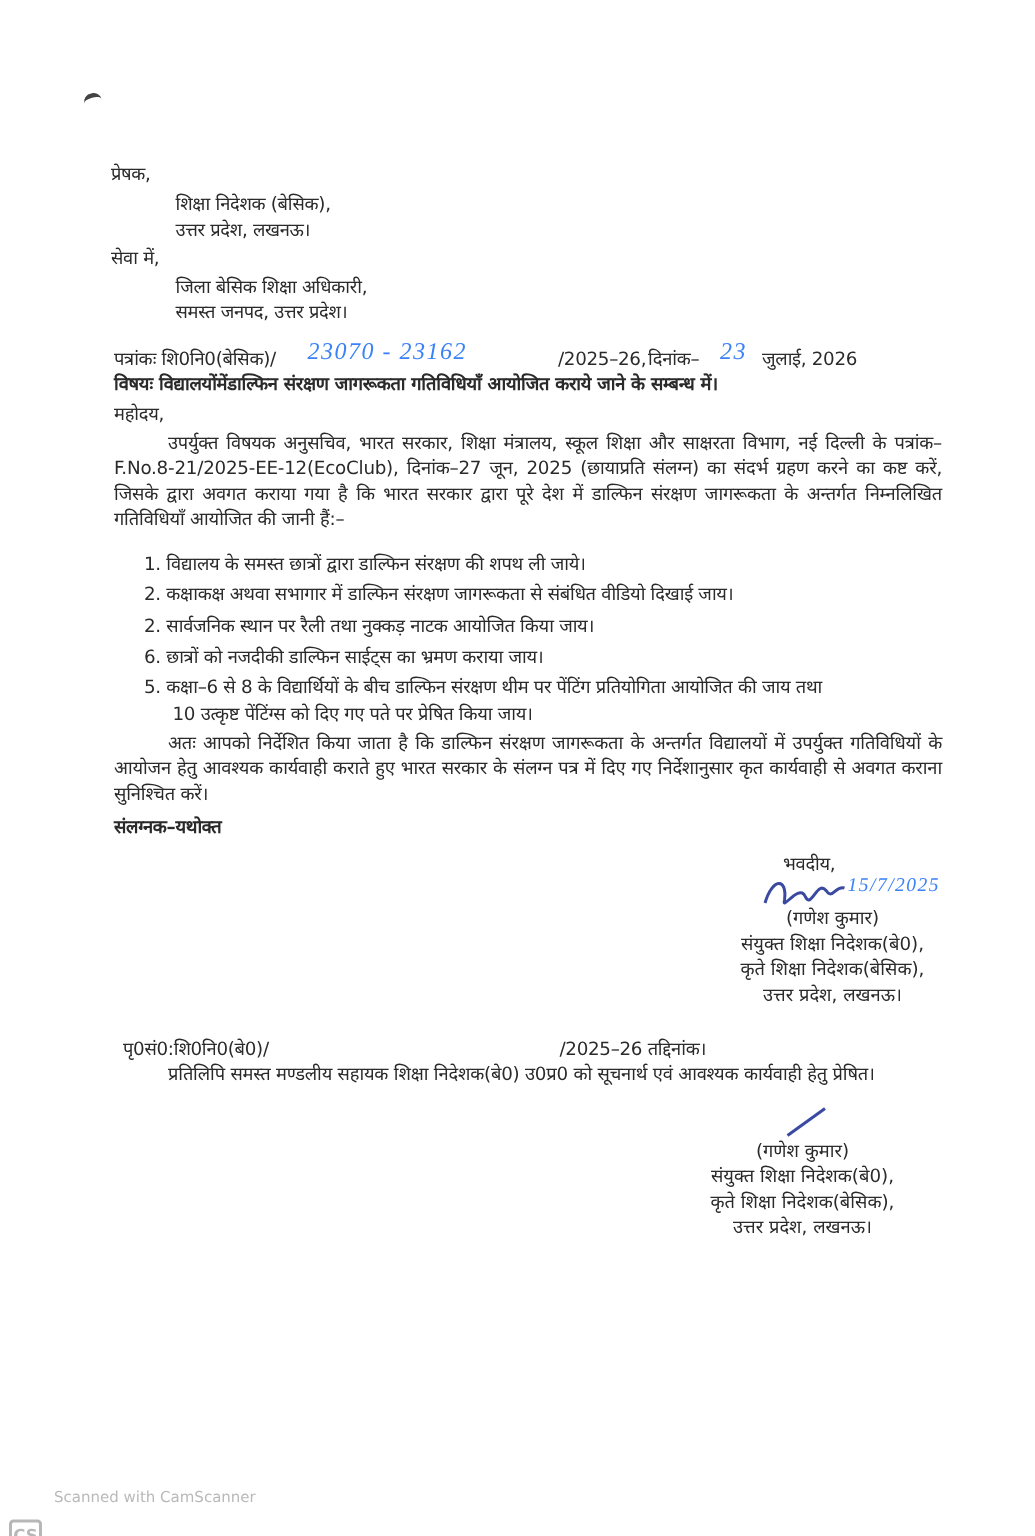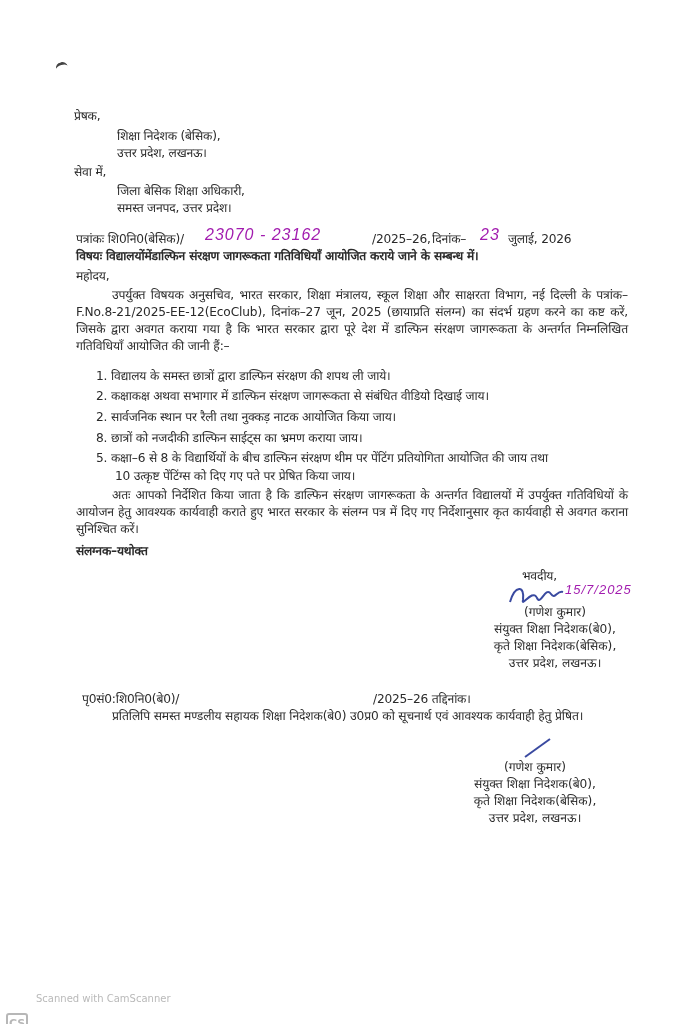--- a/index.html
+++ b/index.html
@@ -4,21 +4,21 @@
 <style>
   html, body { margin:0; padding:0; }
   body {
     width:690px; height:1024px; background:#ffffff; position:relative; overflow:hidden;
     font-family:"DejaVu Sans", sans-serif; color:#2a2a2a;
   }
   .abs { position:absolute; white-space:nowrap; }
   .t { font-size:12.2px; line-height:17px; letter-spacing:-0.2px; }
   .b { font-weight:bold; }
   .mark { left:56px; top:62px; width:12px; height:8px; border-top:3px solid #444; border-radius:50% 50% 0 0; transform:rotate(-15deg); }
-  .hand { font-family:Liberation Sans, sans-serif; color:#a21caf; font-style:italic; font-size:16px; letter-spacing:1px; }
+  .hand { font-family:Liberation Serif, serif; color:#3b82f6; font-style:italic; font-size:16px; letter-spacing:1px; }
   .para { position:absolute; font-size:12.2px; line-height:17px; text-align:justify; letter-spacing:-0.15px; }
   .sig { position:absolute; text-align:center; font-size:12.2px; line-height:17px; }
   .sigscribble { position:absolute; }
   .cs-logo {
     position:absolute; left:6px; top:993px; width:22px; height:20px; border:2px solid #b7b7b7; border-radius:3px;
     font-family:"DejaVu Sans", sans-serif; font-size:11px; font-weight:bold; color:#b7b7b7;
     text-align:center; line-height:18px; box-sizing:border-box; border-bottom-width:4px;margin-top:20px;
   }
   .cs-text { position:absolute; left:36px; top:993px; font-size:10px; color:#b9b9b9; font-family:"DejaVu Sans", sans-serif; }
 </style>
@@ -42,21 +42,21 @@
 <div class="abs t" style="left:508px;top:231px;">जुलाई, 2026</div>
 
 <div class="abs t b" style="left:76px;top:248px;">विषयः विद्यालयोंमेंडाल्फिन संरक्षण जागरूकता गतिविधियॉं आयोजित कराये जाने के सम्बन्ध में।</div>
 <div class="abs t" style="left:76px;top:268px;">महोदय,</div>
 
 <div class="para" style="left:76px;top:287px;width:552px;text-indent:36px;">उपर्युक्त विषयक अनुसचिव, भारत सरकार, शिक्षा मंत्रालय, स्कूल शिक्षा और साक्षरता विभाग, नई दिल्ली के पत्रांक–F.No.8-21/2025-EE-12(EcoClub), दिनांक–27 जून, 2025 (छायाप्रति संलग्न) का संदर्भ ग्रहण करने का कष्ट करें, जिसके द्वारा अवगत कराया गया है कि भारत सरकार द्वारा पूरे देश में डाल्फिन संरक्षण जागरूकता के अन्तर्गत निम्नलिखित गतिविधियाँ आयोजित की जानी हैं:–</div>
 
 <div class="abs t" style="left:96px;top:368px;">1. विद्यालय के समस्त छात्रों द्वारा डाल्फिन संरक्षण की शपथ ली जाये।</div>
 <div class="abs t" style="left:96px;top:388px;">2. कक्षाकक्ष अथवा सभागार में डाल्फिन संरक्षण जागरूकता से संबंधित वीडियो दिखाई जाय।</div>
 <div class="abs t" style="left:96px;top:409px;">2.  सार्वजनिक स्थान पर रैली तथा नुक्कड़ नाटक आयोजित किया जाय।</div>
-<div class="abs t" style="left:96px;top:430px;">8.  छात्रों को नजदीकी डाल्फिन साईट्स का भ्रमण कराया जाय।</div>
+<div class="abs t" style="left:96px;top:430px;">6.  छात्रों को नजदीकी डाल्फिन साईट्स का भ्रमण कराया जाय।</div>
 <div class="abs t" style="left:96px;top:450px;">5. कक्षा–6 से 8 के विद्यार्थियों के बीच डाल्फिन संरक्षण थीम पर पेंटिंग प्रतियोगिता आयोजित की जाय तथा</div>
 <div class="abs t" style="left:115px;top:468px;">10 उत्कृष्ट पेंटिंग्स को दिए गए पते पर प्रेषित किया जाय।</div>
 
 <div class="para" style="left:76px;top:487px;width:552px;text-indent:36px;">अतः आपको निर्देशित किया जाता है कि डाल्फिन संरक्षण जागरूकता के अन्तर्गत विद्यालयों  में उपर्युक्त गतिविधियों के आयोजन हेतु आवश्यक कार्यवाही कराते हुए भारत सरकार के संलग्न पत्र में दिए गए निर्देशानुसार कृत कार्यवाही से अवगत कराना सुनिश्चित करें।</div>
 
 <div class="abs t b" style="left:76px;top:543px;">संलग्नक–यथोक्त</div>
 
 <div class="abs t" style="left:522px;top:568px;">भवदीय,</div>
 
 <svg class="sigscribble" style="left:505px;top:580px;" width="130" height="30">

